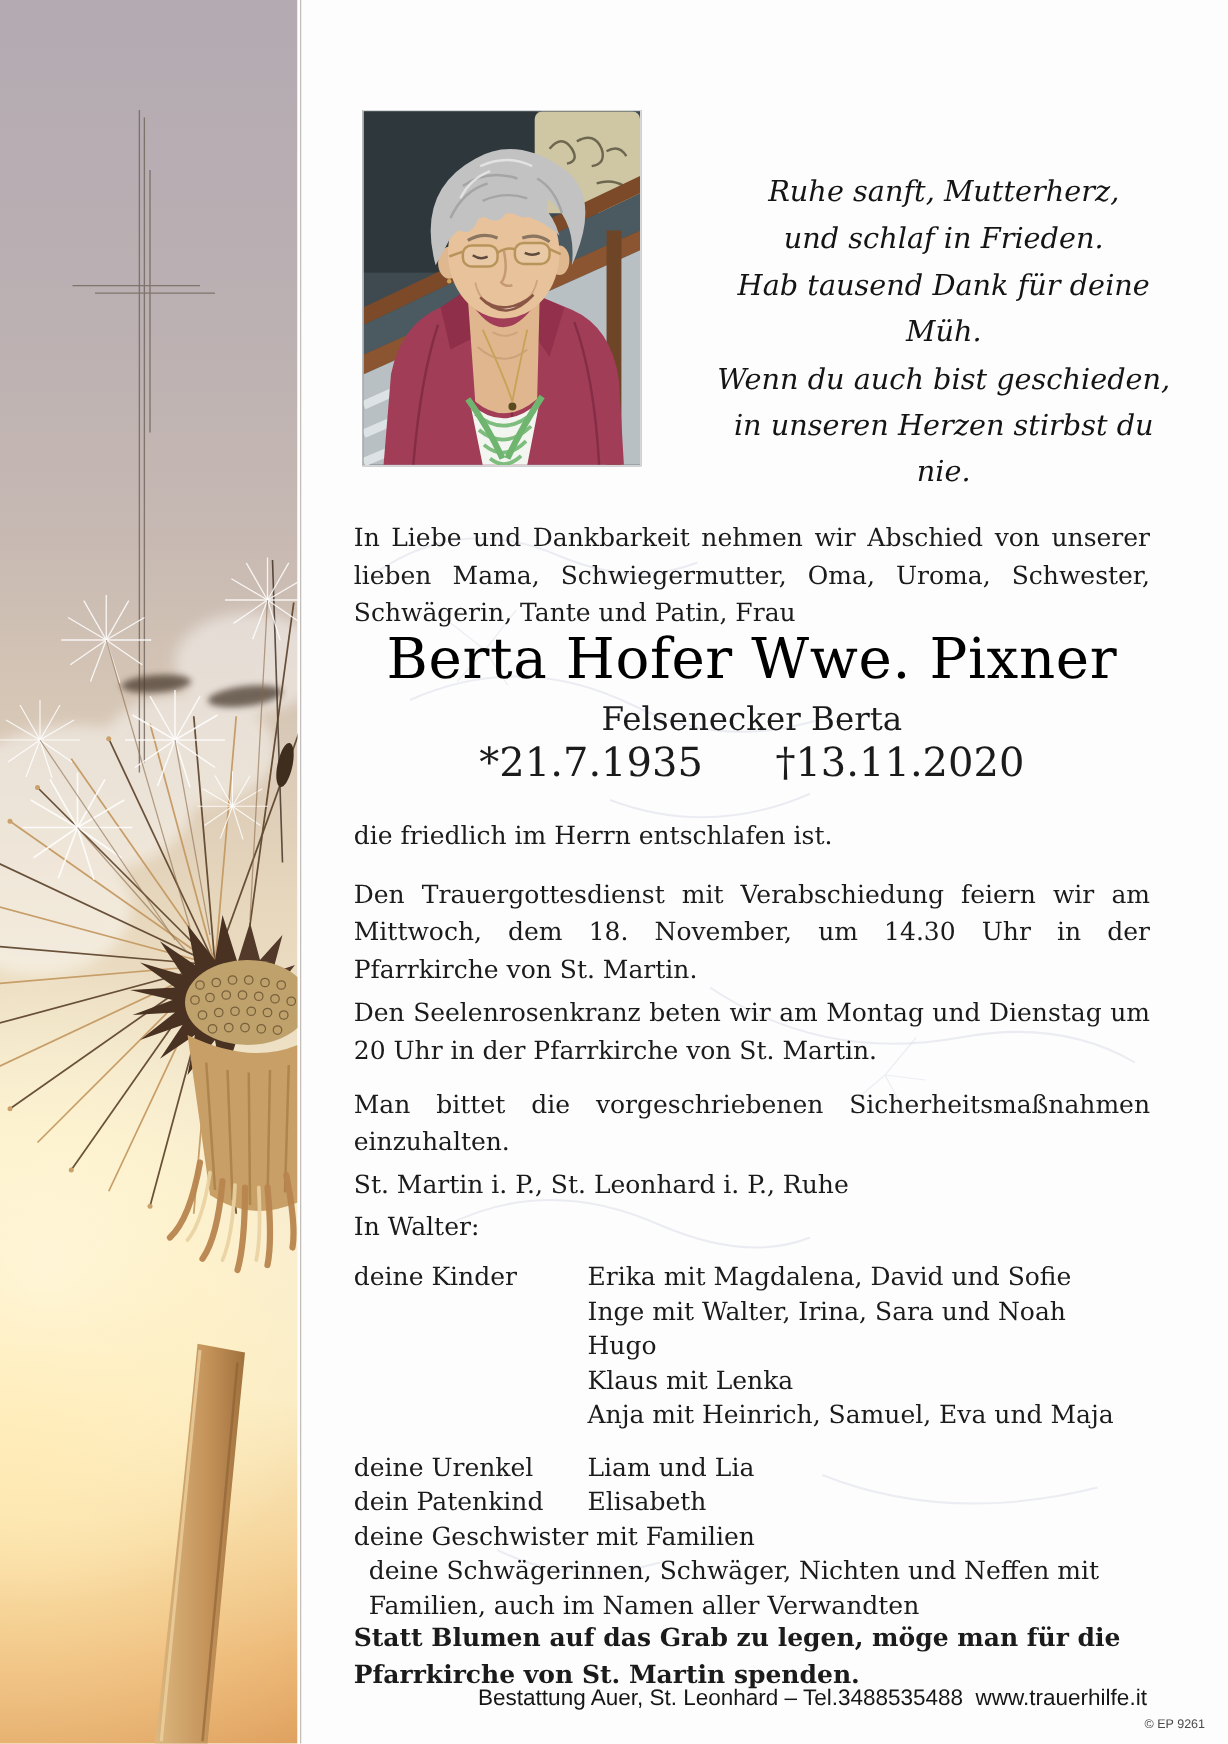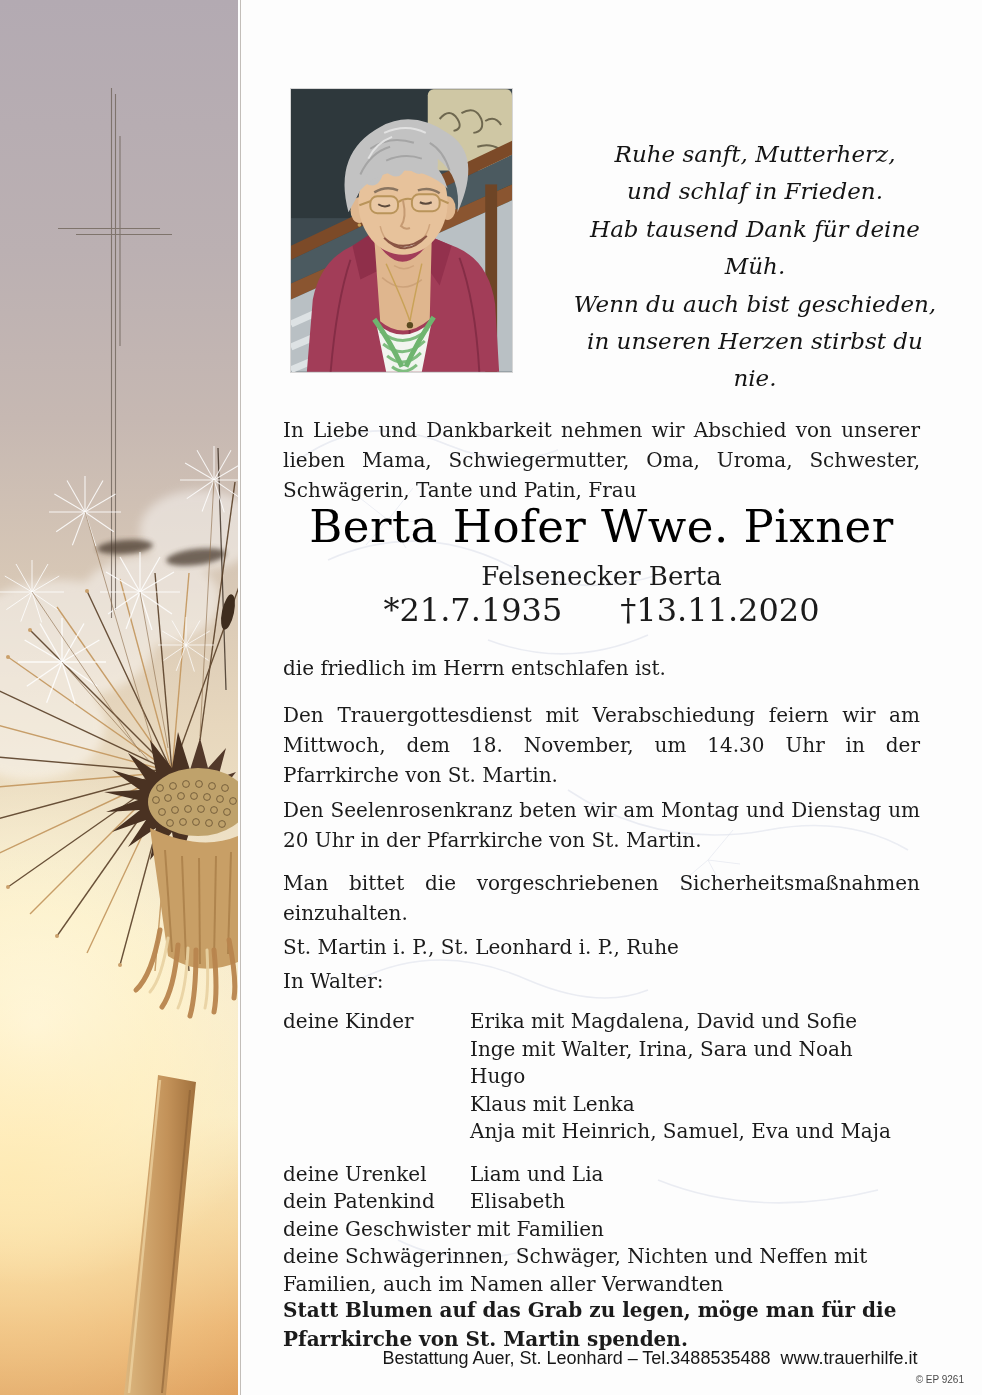--- a/index.html
+++ b/index.html
@@ -35,21 +35,21 @@
   #places{top:932px;}
   #in-love{top:966px;}
   .fam{position:absolute;left:283px;width:637px;font-size:20px;line-height:27.5px;}
   .fam-row{display:flex;}
   .fam-label{width:187px;flex:0 0 187px;}
   .fam-values{flex:1;}
   #fam-children{top:1008px;}
   #fam-urenkel{top:1161px;}
   #fam-patenkind{top:1188px;}
   #fam-geschwister{top:1216px;}
-  #fam-inlaws{top:1243px;}
+  #fam-inlaws{top:1243px;margin-left:12px;}
   #closing{position:absolute;left:283px;top:1296px;width:660px;font-size:20px;line-height:29px;font-weight:bold;}
   #footer-line{position:absolute;left:330px;top:1348px;width:640px;text-align:center;
                font-family:"Liberation Sans","DejaVu Sans",sans-serif;font-size:18px;color:#161616;white-space:pre;}
   #print-code{position:absolute;right:18px;top:1374px;font-family:"Liberation Sans","DejaVu Sans",sans-serif;
               font-size:10px;color:#4a4a4a;}
 </style>
 </head>
 <body>
 
 <div id="card">

